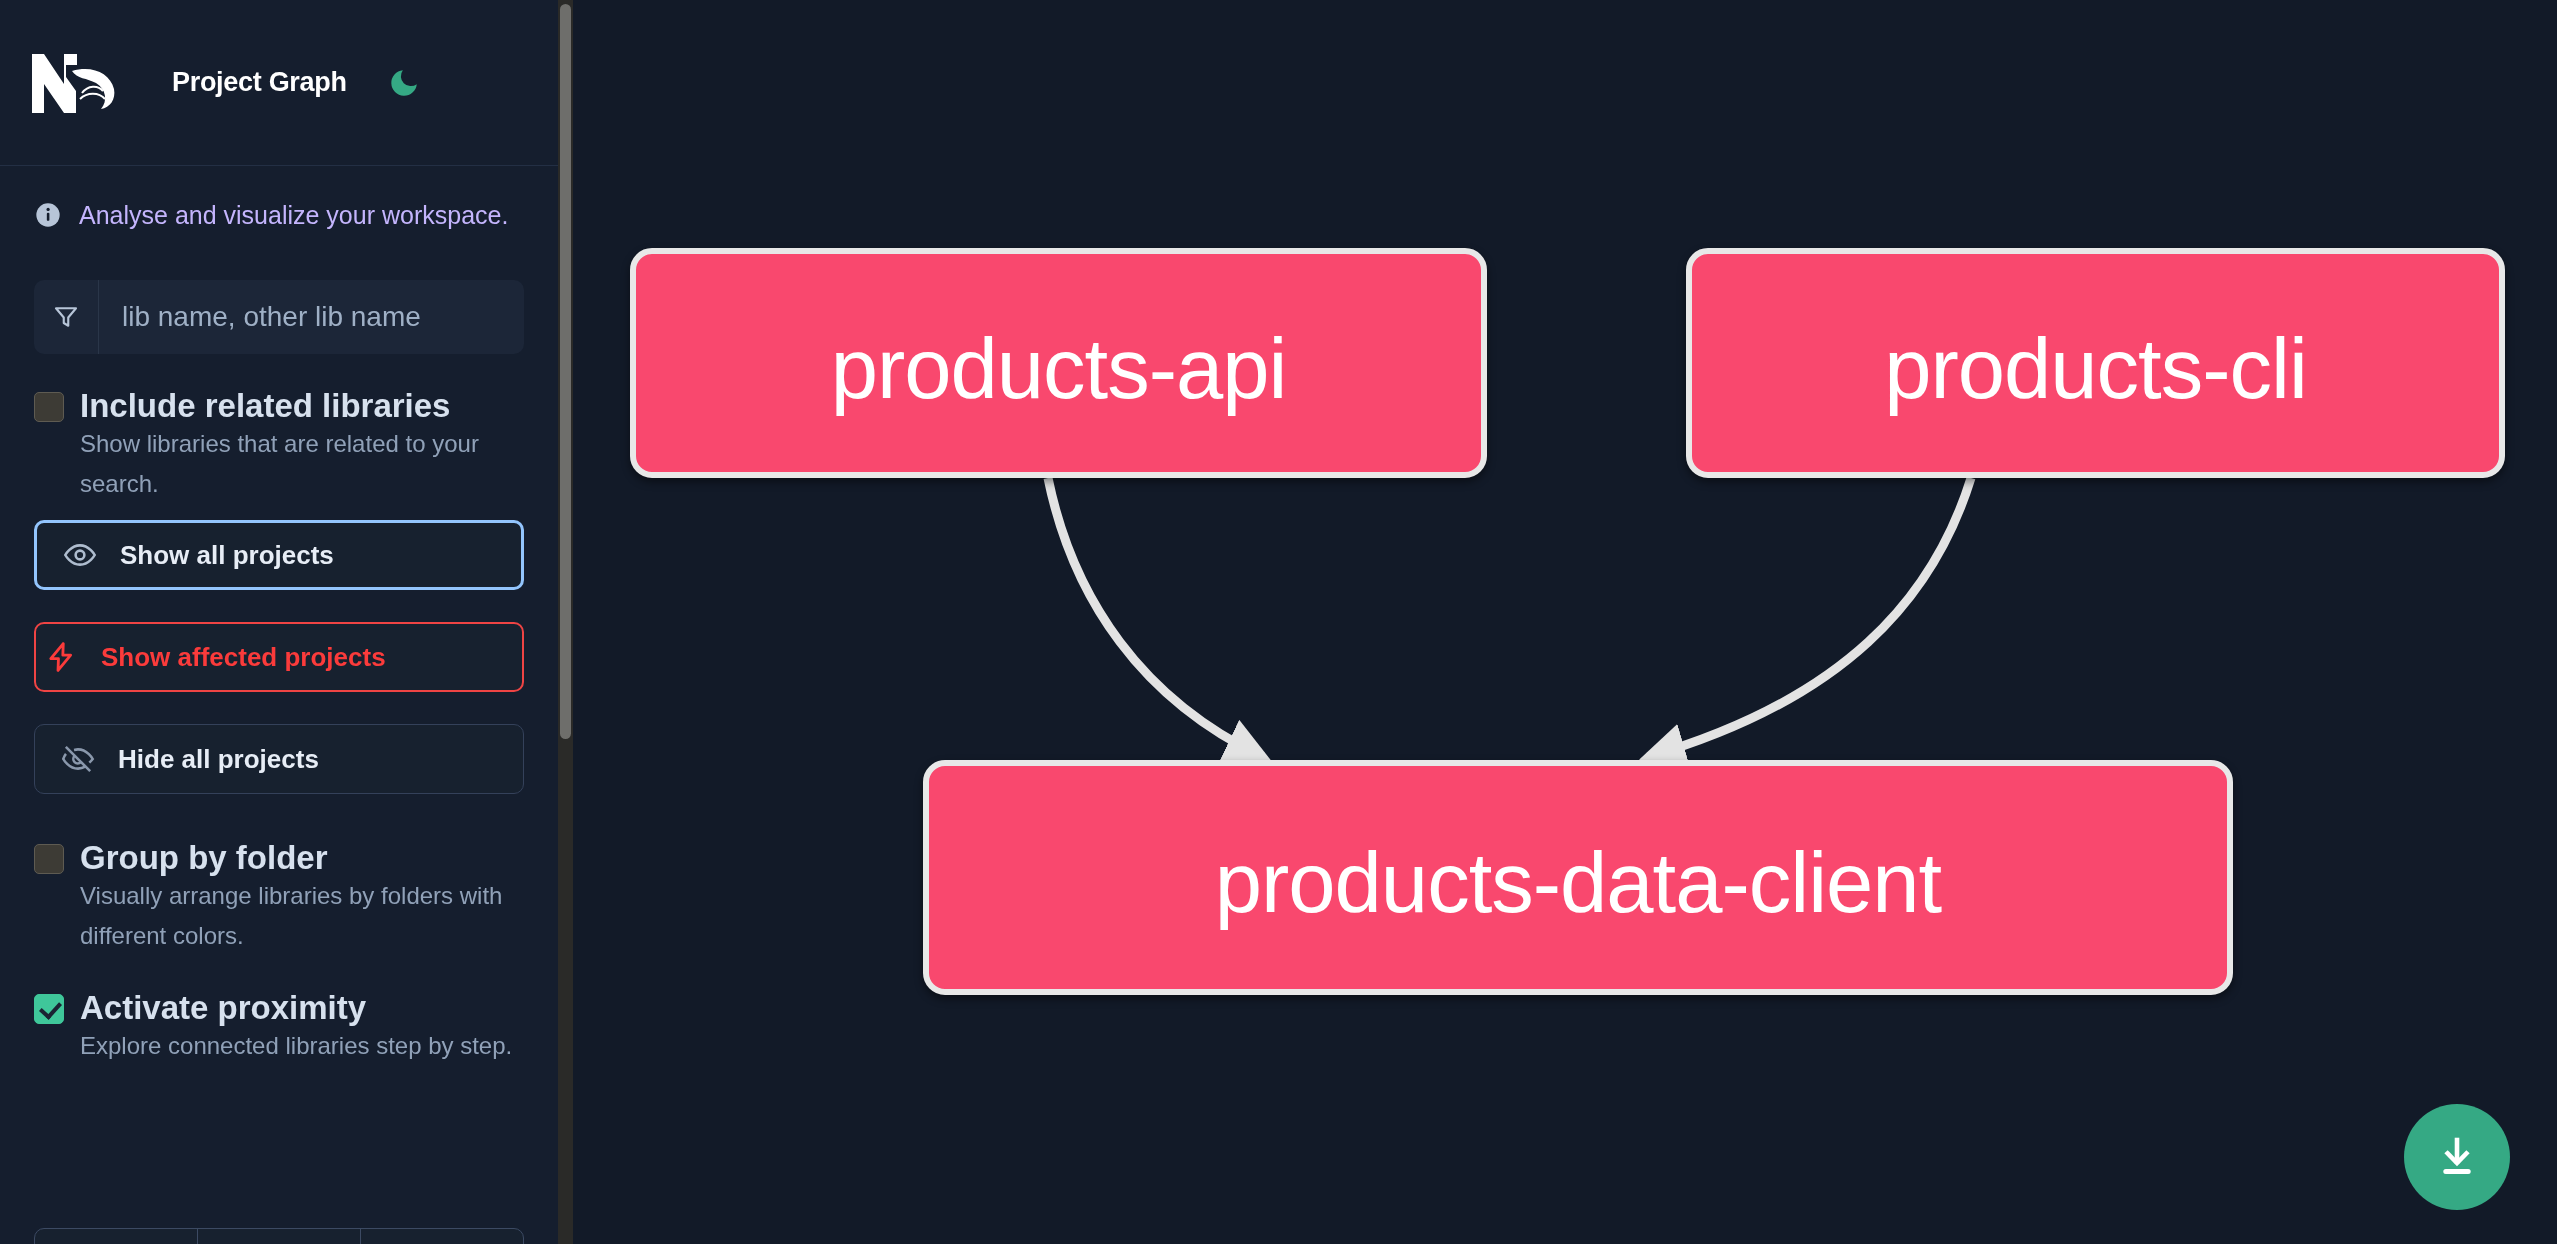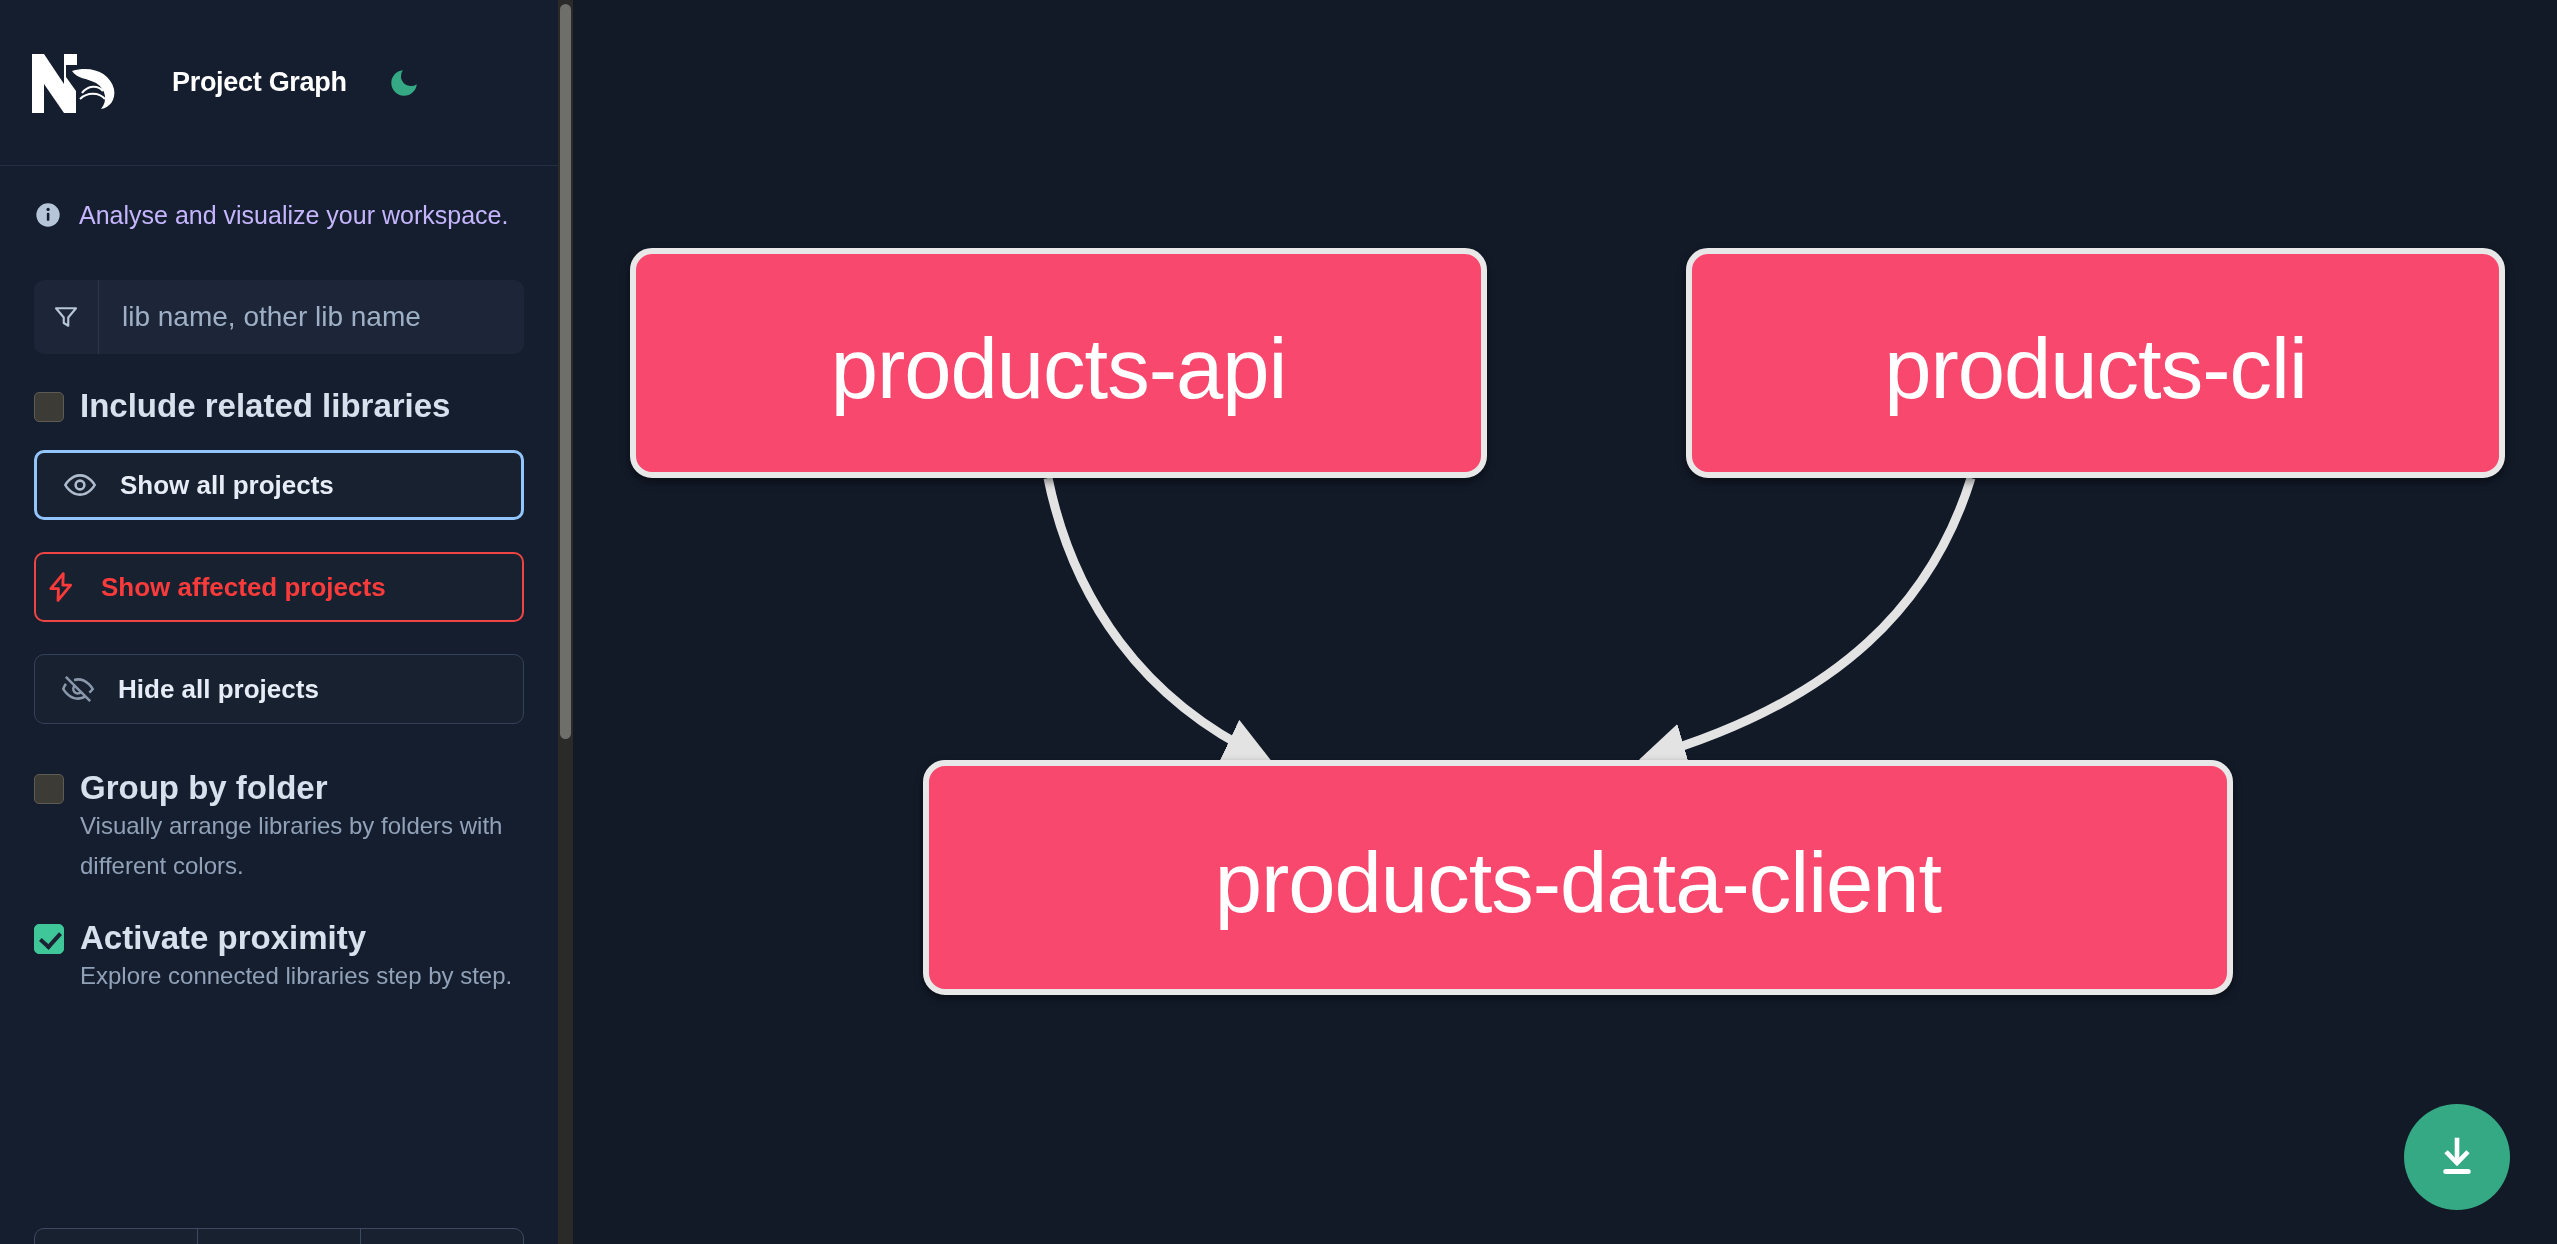--- a/index.html
+++ b/index.html
@@ -166,21 +166,21 @@
     line-height: 36px;
   }
   .check-desc {
     font-size: 24px;
     color: #90A1B8;
     line-height: 40px;
     max-width: 455px;
   }
 
   .btn {
-    margin-top: 26px;
+    margin-top: 16px;
     height: 70px;
     border-radius: 10px;
     box-sizing: border-box;
     display: flex;
     align-items: center;
     padding-left: 26px;
     gap: 23px;
     background: #17212F;
     cursor: pointer;
     user-select: none;
@@ -307,20 +307,21 @@
             <path fill="none" stroke="#B7C5D8" stroke-width="1.7" stroke-linejoin="round" d="M4 5h16l-6.2 7.4V19l-3.6-2.2v-4.4Z"></path>
           </svg>
         </div>
         <input class="search-input" type="text" value="" placeholder="lib name, other lib name" style="">
       </div>
 
       <div class="check-row">
         <div class="cbx off"></div>
         <div class="check-texts">
           <div class="check-label">Include related libraries</div>
+          <div class="check-desc">Show libraries that are related to your search.</div>
         </div>
       </div>
 
       <div class="btn primary">
         <svg class="btn-icon" viewBox="0 0 24 24">
           <path fill="none" stroke="#AEBCCE" stroke-width="1.8" d="M1.6 12S5.4 5.2 12 5.2 22.4 12 22.4 12 18.6 18.8 12 18.8 1.6 12 1.6 12Z"></path>
           <circle cx="12" cy="12" r="3.1" fill="none" stroke="#AEBCCE" stroke-width="1.8"></circle>
         </svg>
         <div class="btn-label">Show all projects</div>
       </div>

